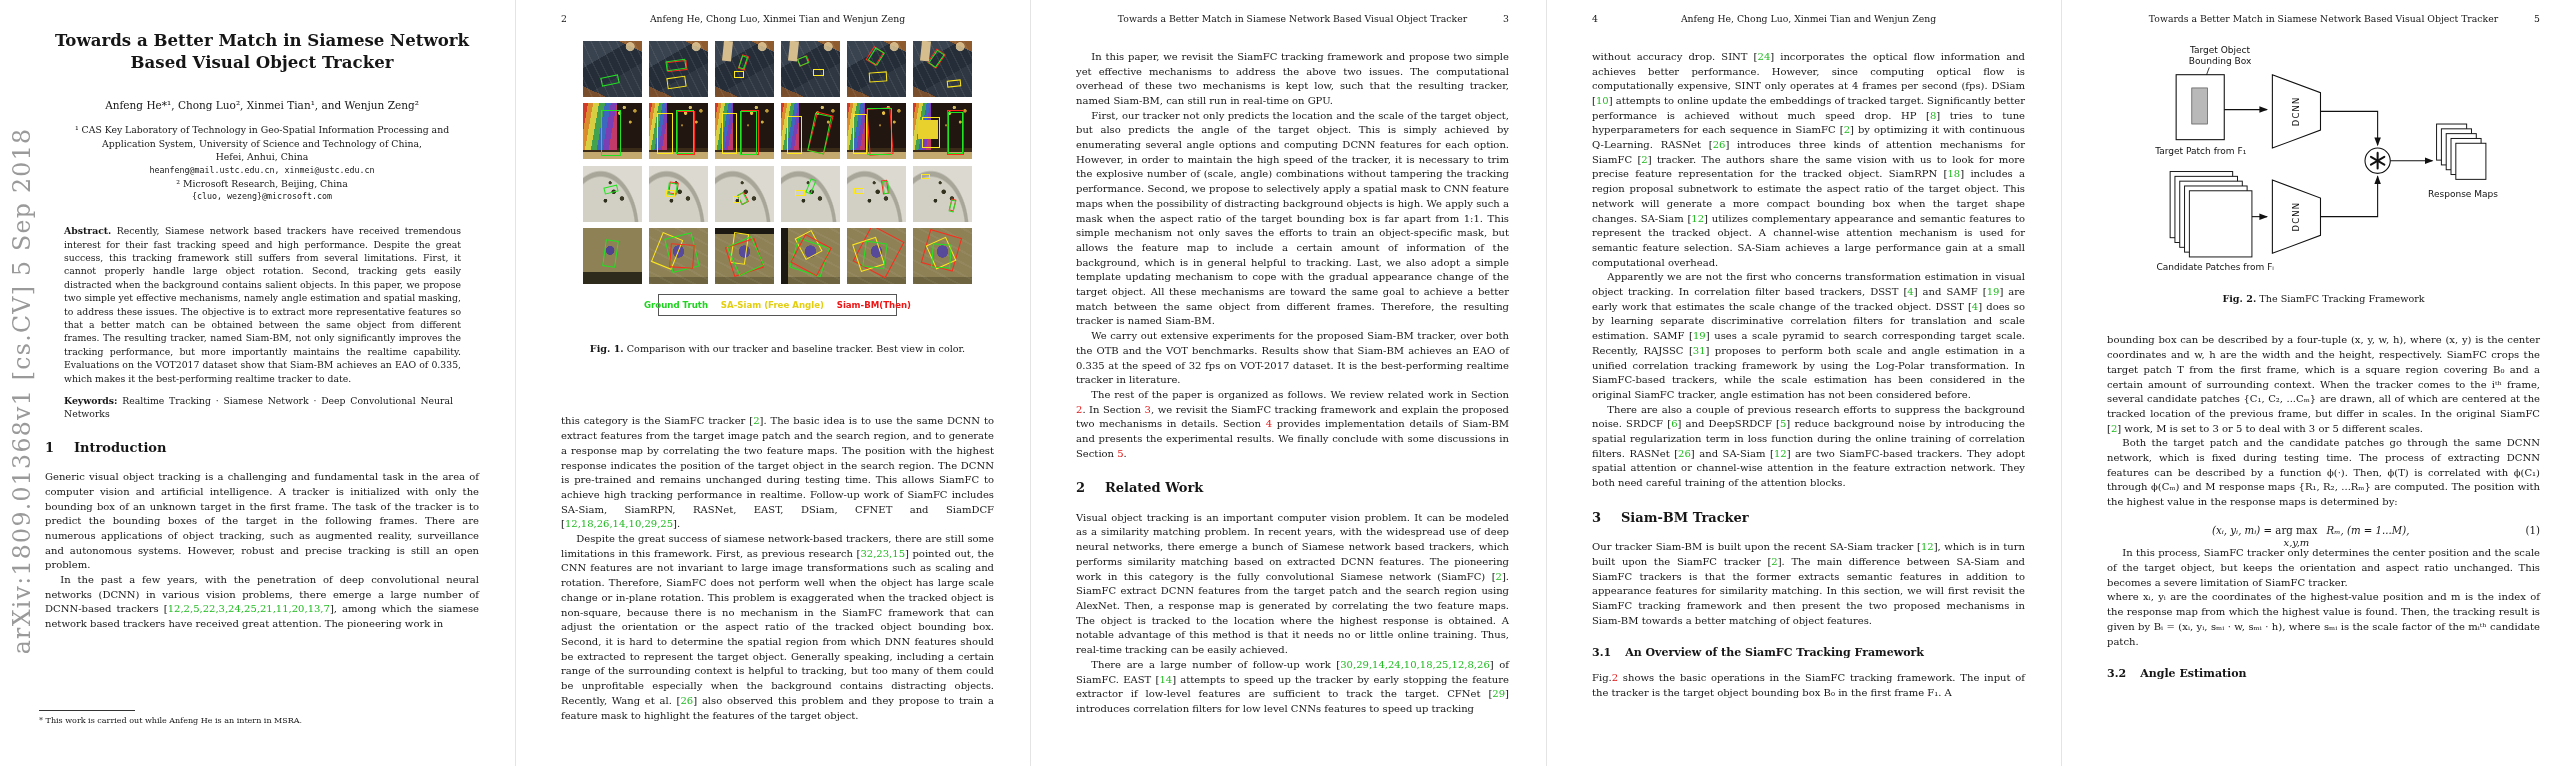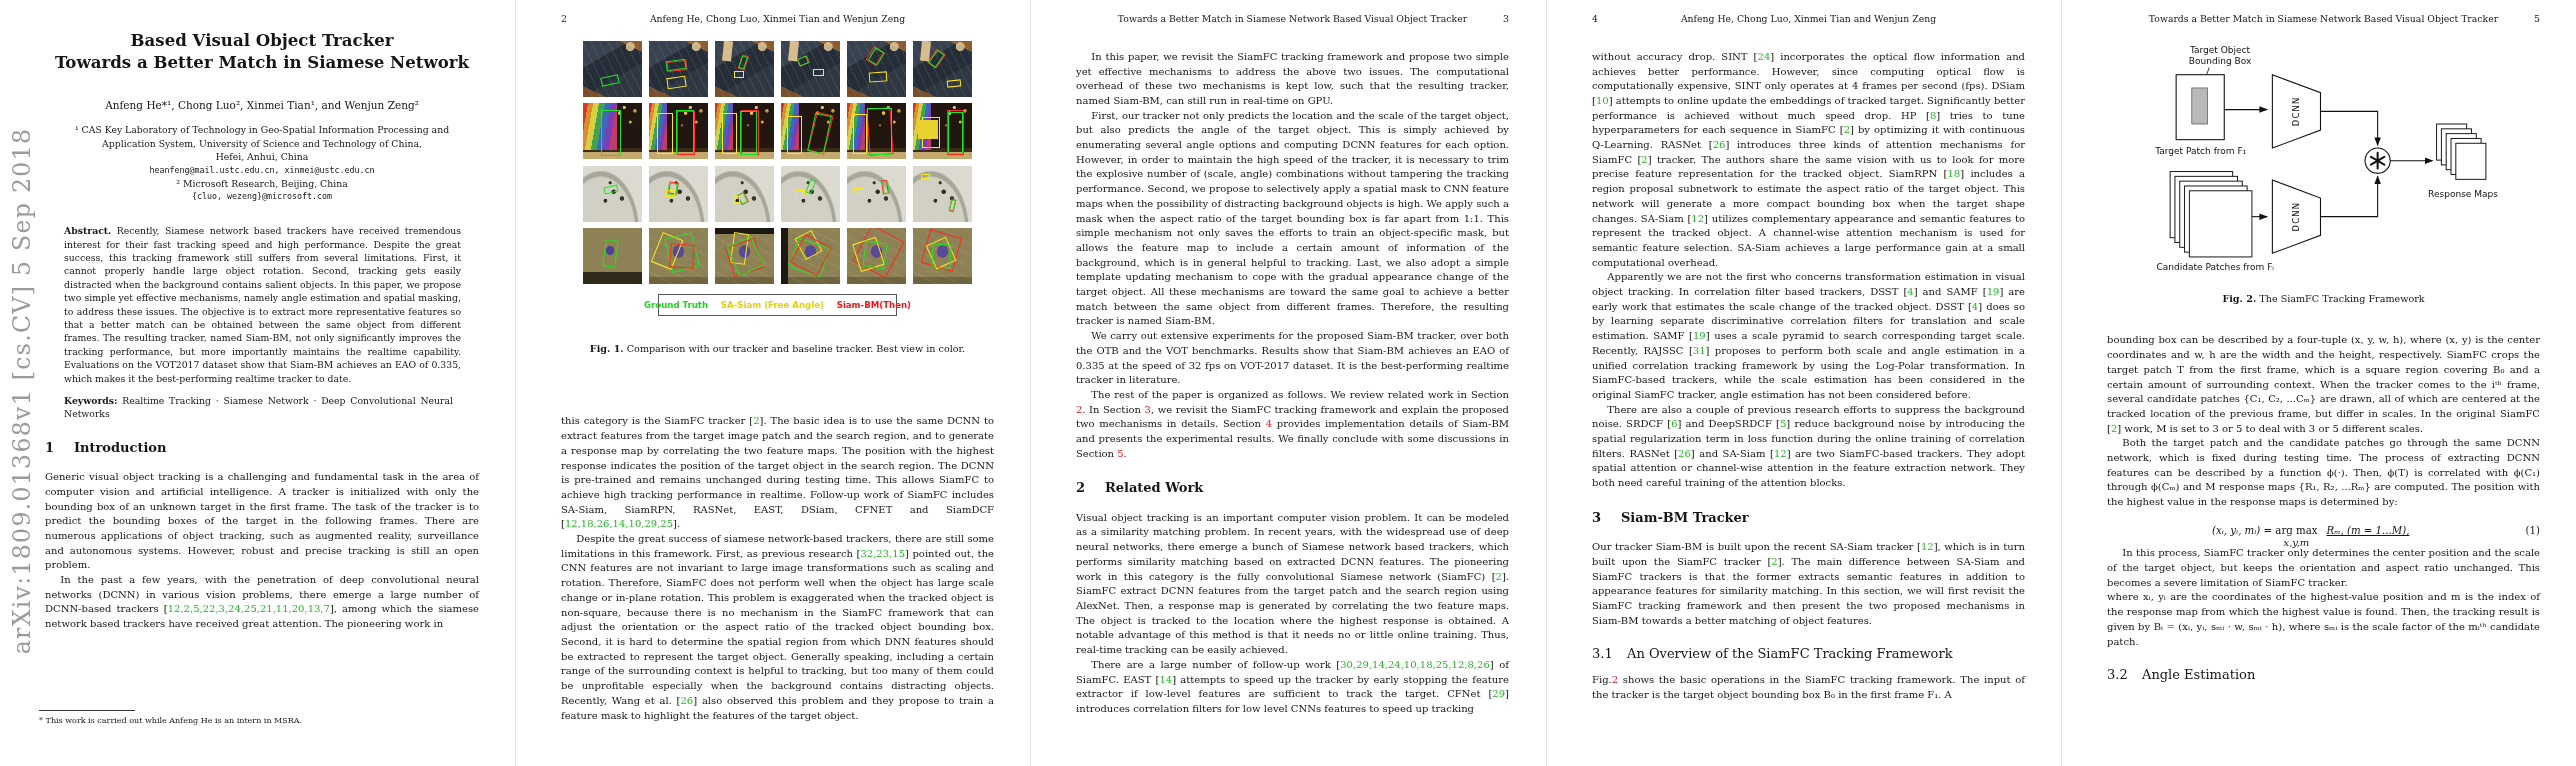--- a/index.html
+++ b/index.html
@@ -19,21 +19,21 @@
   .authors{margin-top:25.5px;text-align:center;font-size:10.5px;}
   .affil{margin-top:12.8px;text-align:center;font-size:9.3px;line-height:13.4px;}
   .email{font-family:"DejaVu Sans Mono",monospace;font-size:8.3px;}
   .abstract{margin:20.4px 18px 0 19px;font-size:9.3px;line-height:13.4px;text-align:justify;}
   .abstract .lab{font-weight:bold;}
   .keywords{margin:9px 26px 0 19px;font-size:9.3px;line-height:13.4px;text-align:justify;}
   .keywords .lab{font-weight:bold;}
 
   .h1{font-size:13px;font-weight:bold;margin:19px 0 15.3px;}
   .h1 .num{margin-right:15.3px;}
-  .h2{font-size:13px;font-weight:normal;margin:18px 0 11.5px;}
+  .h2{font-size:11px;font-weight:bold;margin:18px 0 11.5px;}
   .h2 .num{margin-right:10.2px;}
 
   p.body{margin:0;font-size:10px;line-height:14.7px;text-align:justify;}
   p.ind{text-indent:15.3px;}
   .cg{color:#1fba1f;}
   .cr{color:#e21717;}
 
   .footnote{position:absolute;left:39px;bottom:40px;width:396px;font-size:8px;line-height:11px;}
   .footnote .rule{width:96px;border-top:0.8px solid #333;margin-bottom:4.5px;}
 
@@ -106,31 +106,31 @@
   .fig2wrap svg{display:block;margin:0 auto;}
   .f2label{font-family:"DejaVu Sans",sans-serif;font-size:15px;fill:#111;}
   .f2dcnn{font-family:"DejaVu Sans",sans-serif;font-size:14px;letter-spacing:2px;fill:#111;}
 
   
   .equation{display:flex;align-items:flex-start;margin:15.3px 0 10.2px;font-size:10.2px;}
   .eq-center{flex:1;text-align:center;}
   .eq-lhs,.eq-rhs,.eq-sub{font-style:italic;}
   .eq-op-wrap{position:relative;display:inline-block;}
   .eq-sub{position:absolute;top:12px;left:50%;transform:translateX(-50%);font-size:10px;}
-  .eq-rhs{margin-left:9px;text-decoration:underline;}
+  .eq-rhs{margin-left:9px;}
   .eq-num{width:25.5px;text-align:right;}
 </style>
 </head>
 <body>
 
 <div class="sheet" id="p1">
   <div class="arxiv-stamp">arXiv:1809.01368v1  [cs.CV]  5 Sep 2018</div>
   <div class="title">
+    <div>Towards a Better Match in Siamese Network</div>
     <div>Based Visual Object Tracker</div>
-    <div>Towards a Better Match in Siamese Network</div>
   </div>
   <div class="authors">Anfeng He*¹, Chong Luo², Xinmei Tian¹, and Wenjun Zeng²</div>
   <div class="affil">
     <div>¹ CAS Key Laboratory of Technology in Geo-Spatial Information Processing and</div>
     <div>Application System, University of Science and Technology of China,</div>
     <div>Hefei, Anhui, China</div>
     <div class="email">heanfeng@mail.ustc.edu.cn, xinmei@ustc.edu.cn</div>
     <div>² Microsoft Research, Beijing, China</div>
     <div class="email">{cluo, wezeng}@microsoft.com</div>
   </div>

